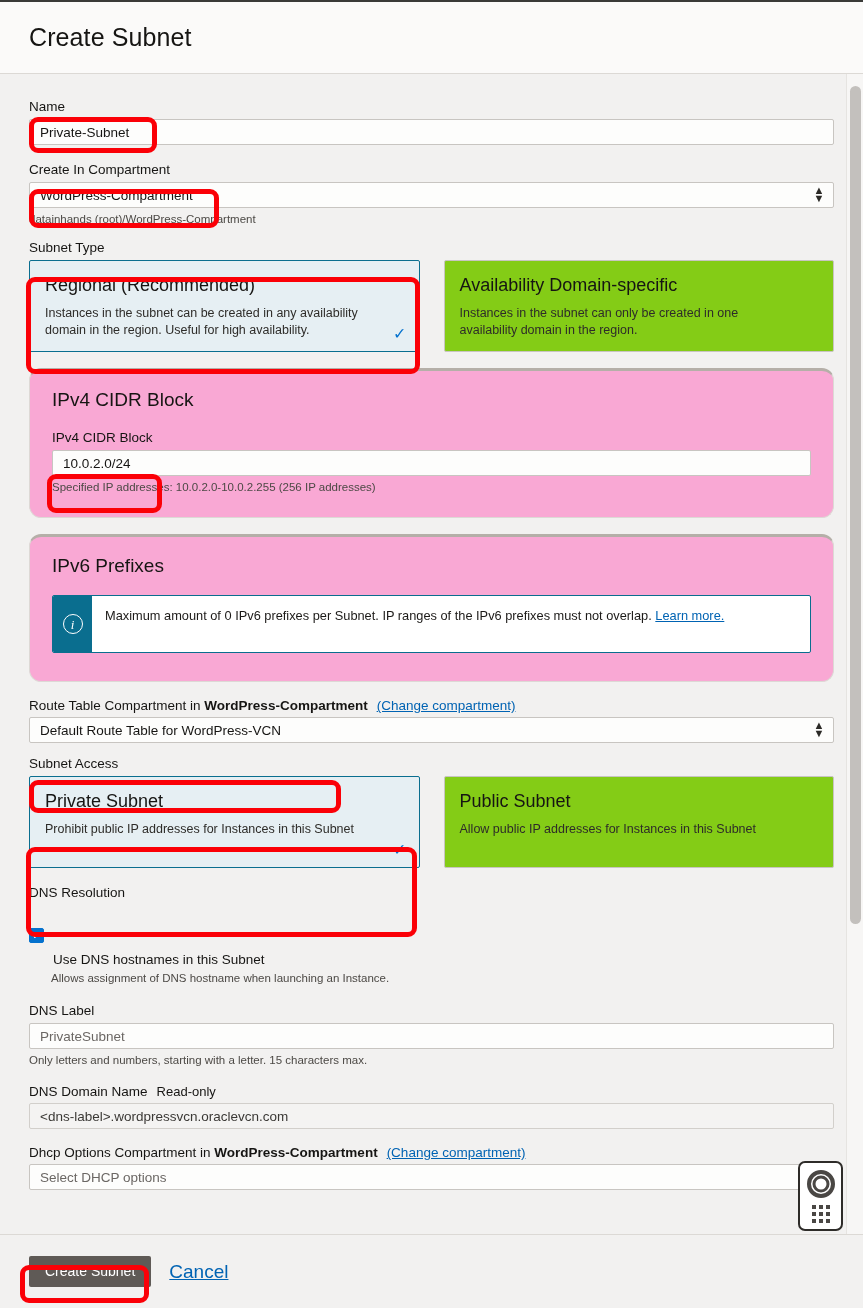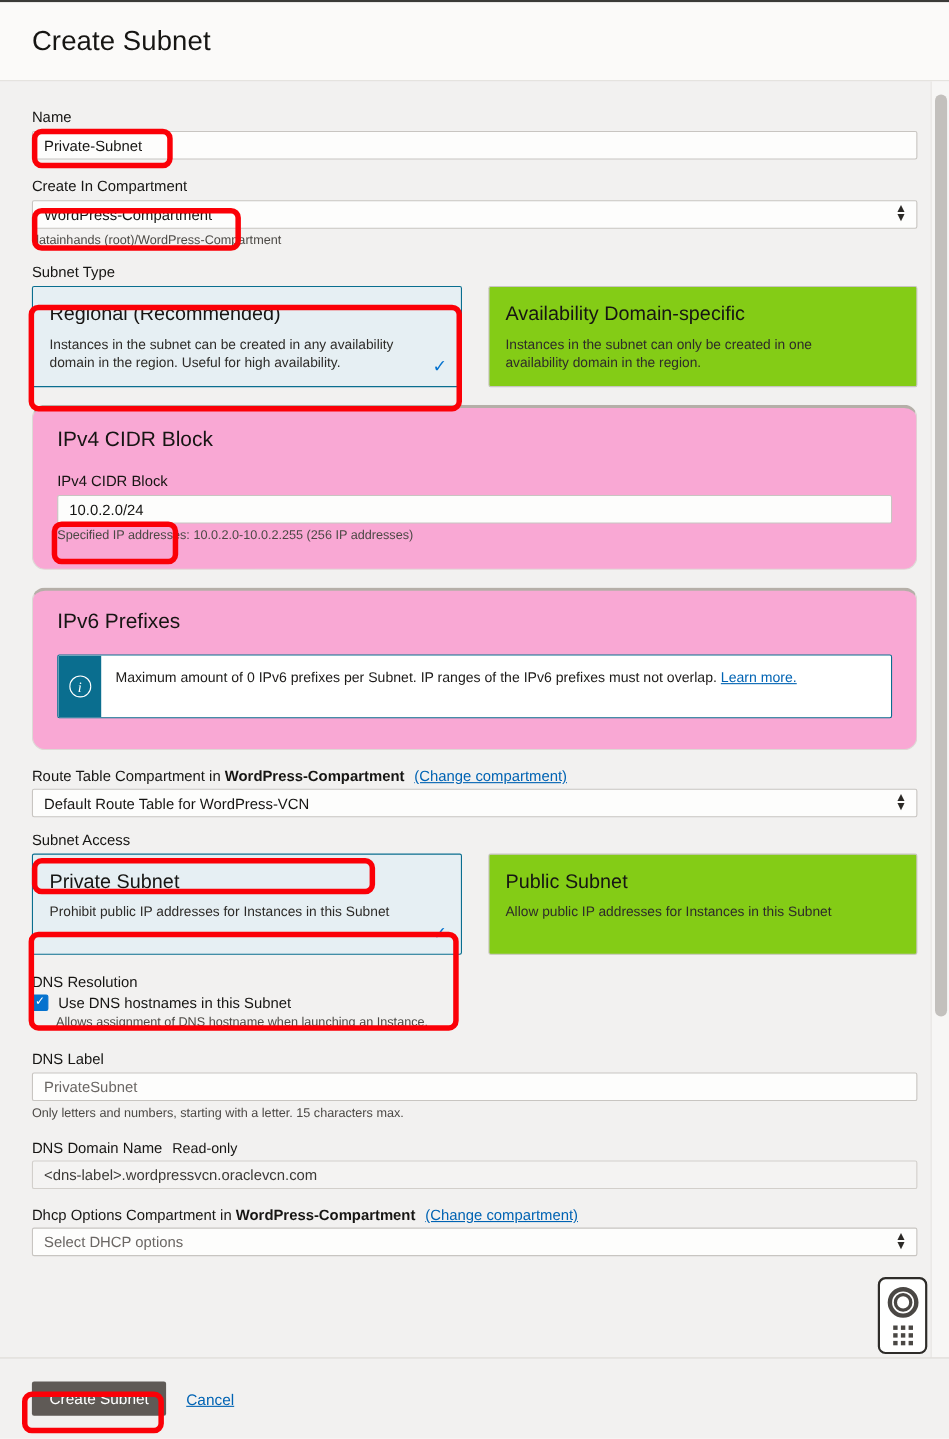--- a/index.html
+++ b/index.html
@@ -222,21 +222,21 @@
   .cbx {
     width: 15px; height: 15px;
     background: #0572ce;
     border: 1px solid #0572ce;
     border-radius: 2px;
     color: #fff;
     font-size: 11px;
     display: flex; align-items: center; justify-content: center;
     line-height: 1;
   }
-  .cbx-label { font-size: 13.5px; color: #161513; }
+  .cbx-label { font-size: 13.5px; color: #161513; margin-top: 48px; }
 
   
   .readonly-tag { font-size: 13px; color: #161513; }
 
   
   .footer {
     position: absolute;
     left: 0; bottom: 0;
     width: 863px; height: 74px;
     background: #f2f1f0;
@@ -253,21 +253,21 @@
     border-radius: 2px;
     font-family: "Liberation Sans", sans-serif;
     font-size: 14px;
     padding: 0 16px;
     height: 31px;
     line-height: 31px;
     cursor: pointer;
   }
   .btn-cancel {
     color: #0063b3;
-    font-size: 14px;
+    font-size: 19px;
     cursor: pointer;
   }
 
   
   .help-widget {
     position: absolute;
     right: 20px;
     top: 1159px;
     width: 45px; height: 70px;
     background: #ffffff;

